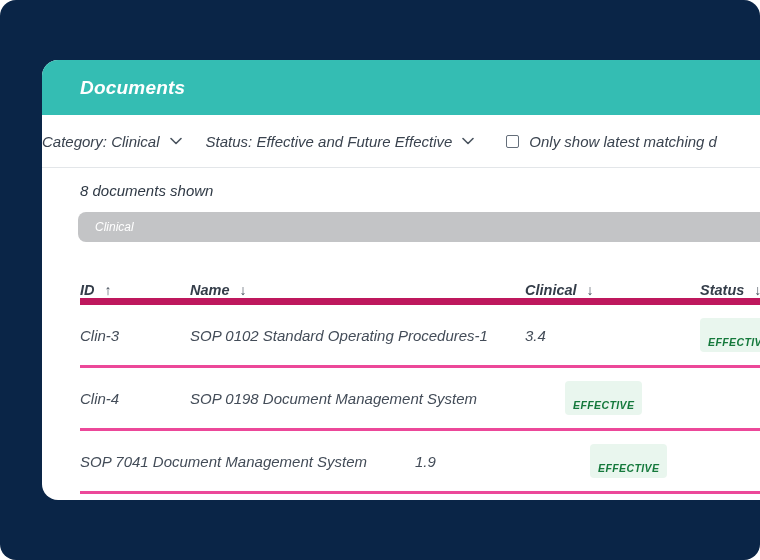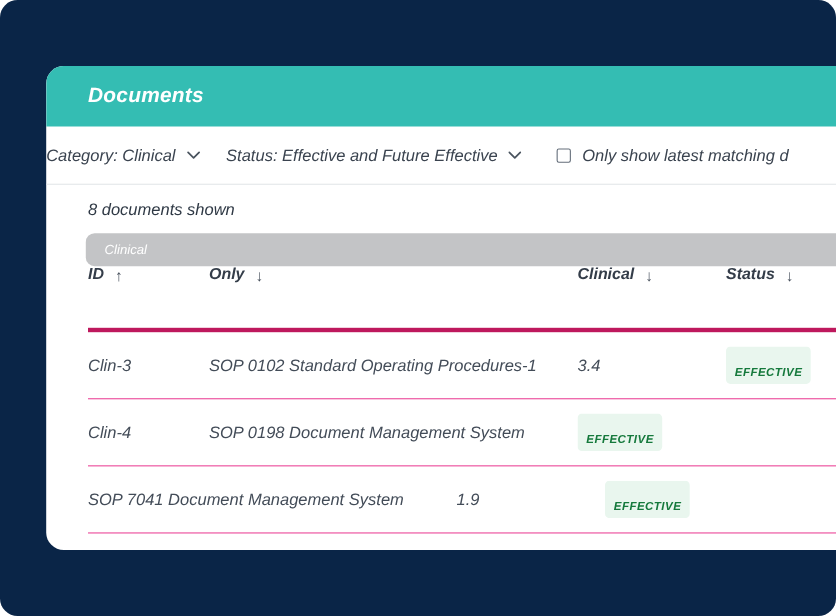--- a/index.html
+++ b/index.html
@@ -102,46 +102,46 @@
     padding-left: 17px;
     box-sizing: border-box;
     color: #ffffff;
     font-size: 12px;
     cursor: pointer;
   }
   .table { margin-left: 38px; }
   .thead-row {
     display: flex;
     height: 56px;
-    align-items: flex-start;
-    border-bottom: 4px solid #be185d;
+    align-items: flex-end;
+    border-bottom: 7px solid #be185d;
   }
   .th {
     display: flex;
     align-items: center;
     font-size: 14.5px;
     font-weight: 700;
     color: #343d49;
     cursor: pointer;
   }
   .th .sort-arrow {
     margin-left: 10px;
     font-weight: 400;
     font-size: 14px;
     color: #49525e;
   }
   .col-id      { width: 110px; flex: 0 0 auto; }
   .col-name    { width: 335px; flex: 0 0 auto; }
   .col-version { width: 135px; flex: 0 0 auto; }
-  .col-status  { flex: 1 1 auto; }
+  .col-status  { flex: 1 1 auto; margin-left: 40px; }
   .trow {
     display: flex;
     height: 60px;
     align-items: center;
-    border-bottom: 1px solid #ec4899;
+    border-bottom: 3px solid #ec4899;
     font-size: 15px;
     color: #434c58;
     cursor: pointer;
   }
   .td { white-space: nowrap; overflow: hidden; }
   .status-badge {
     display: inline-block;
     background: #e9f6ee;
     color: #15793c;
     font-size: 10.5px;
@@ -194,21 +194,21 @@
     </div>
 
     <div class="table">
 
       <div class="thead-row">
         <div class="th col-id">
           <span>ID</span>
           <span class="sort-arrow">↑</span>
         </div>
         <div class="th col-name">
-          <span>Only</span>
+          <span>Name</span>
           <span class="sort-arrow">↓</span>
         </div>
         <div class="th col-version">
           <span>Clinical</span>
           <span class="sort-arrow">↓</span>
         </div>
         <div class="th col-status">
           <span>Status</span>
           <span class="sort-arrow">↓</span>
         </div>

